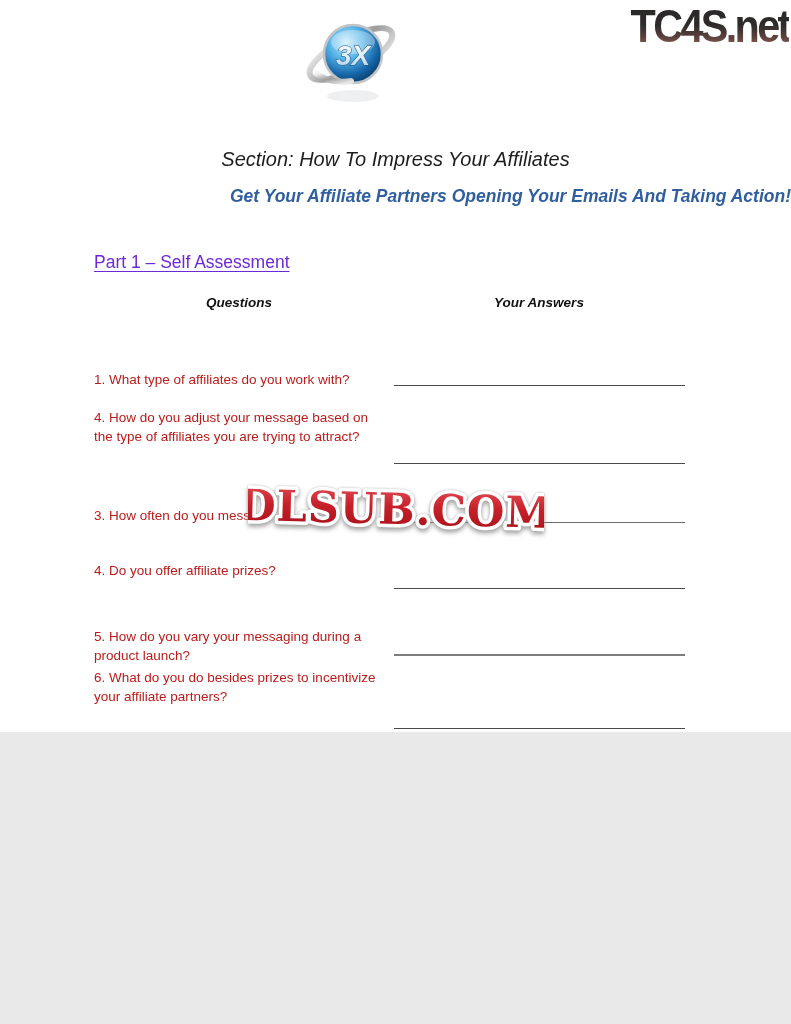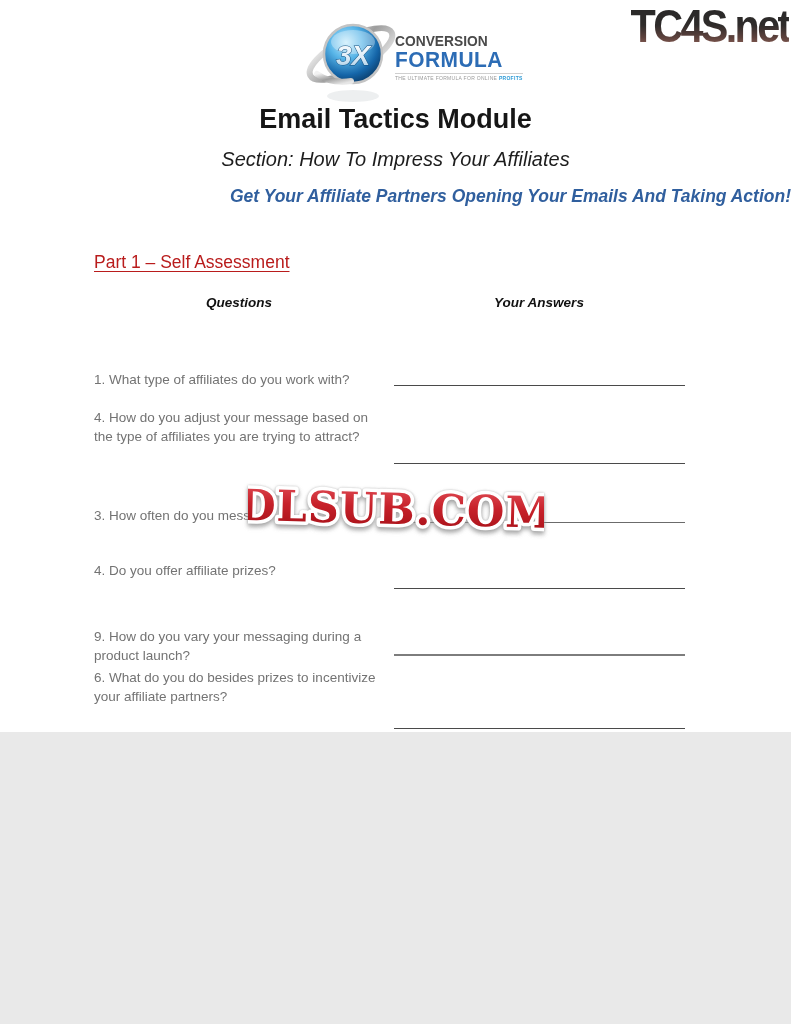--- a/index.html
+++ b/index.html
@@ -54,31 +54,31 @@
   .doc-section {
     position: absolute; left: 0; top: 148px; width: 100%;
     text-align: center; font-size: 20px; font-weight: 400; font-style: italic; color: #1d1d1d;
   }
   .doc-tagline {
     position: absolute; left: 0; top: 186px; width: 100%;
     text-align: right; font-size: 17.5px; font-weight: 700; font-style: italic;
   }
   .part-heading {
     position: absolute; left: 94px; top: 252px;
-    font-size: 17.5px; color: #b91c1c;
+    font-size: 17.5px; color: #6d28d9;
     text-decoration: underline; text-underline-offset: 3px;
   }
   .col-header { position: absolute; top: 295px; font-size: 13.5px; font-weight: 700; font-style: italic; text-align: center; color: #111; }
   .col-header.q { left: 94px;  width: 290px; }
   .col-header.a { left: 394px; width: 290px; }
 
   
   .question {
     position: absolute; left: 94px; width: 296px;
-    font-size: 13.5px; line-height: 19px; color: #737373;
+    font-size: 13.5px; line-height: 19px; color: #b91c1c;
   }
   .q1 { top: 370px; } .q2 { top: 408px; } .q3 { top: 506px; }
   .q4 { top: 561px; } .q5 { top: 627px; } .q6 { top: 668px; }
 
   .answer-line { position: absolute; left: 394px; width: 291px; height: 0; border-bottom: 1px solid #4a4a4a; }
   .l1 { top: 385px; } .l2 { top: 463px; } .l3 { top: 522px; border-bottom-color: #6b6b6b; }
   .l4 { top: 588px; } .l5 { top: 654px; border-bottom-width: 2px; border-bottom-color: #7d7d7d; }
   .l6 { top: 728px; }
 
   
@@ -130,43 +130,37 @@
       <ellipse cx="48" cy="46" rx="46" ry="16" fill="none" stroke="url(#ringGrad)" stroke-width="6" transform="rotate(-28 48 46)"></ellipse>
 
       <circle cx="50" cy="46" r="29" fill="url(#sphereGrad)" stroke="#c4c4c4" stroke-width="2.5"></circle>
       <ellipse cx="50" cy="34" rx="22" ry="12" fill="#ffffff" opacity="0.32"></ellipse>
       <text x="50" y="57" text-anchor="middle" font-size="28" font-weight="900" font-style="italic" font-family="Liberation Sans, sans-serif" fill="url(#xGrad)" stroke="#14507f" stroke-width="1" paint-order="stroke">3X</text>
 
       <path d="M 14 66 Q 28 76 48 73" fill="none" stroke="url(#ringGrad)" stroke-width="6" stroke-linecap="round"></path>
 
       <ellipse cx="50" cy="88" rx="26" ry="6" fill="#9aa4ab" opacity="0.18"></ellipse>
     </svg>
-    <div class="logo-textcol">
-      <div class="logo-line1">CONVERSION</div>
-      <div class="logo-line2">FORMULA</div>
-      <div class="logo-tagline"><span>THE ULTIMATE FORMULA FOR ONLINE </span><span class="hl">PROFITS</span></div>
-    </div>
   </div>
 
   <div class="tc4s">TC4S.net</div>
 
-  <div class="doc-title">Email Tactics Module</div>
   <div class="doc-section">Section: How To Impress Your Affiliates</div>
   <div class="doc-tagline" style="color:#305f9e;">Get Your Affiliate Partners Opening Your Emails And Taking Action!</div>
 
   <div class="part-heading">Part 1 – Self Assessment</div>
 
   <div class="col-header q">Questions</div>
   <div class="col-header a">Your Answers</div>
 
   <div class="question q1">1. What type of affiliates do you work with?</div>
   <div class="question q2">4. How do you adjust your message based on the type of affiliates you are trying to attract?</div>
   <div class="question q3">3. How often do you mess</div>
   <div class="question q4">4. Do you offer affiliate prizes?</div>
-  <div class="question q5">9. How do you vary your messaging during a product launch?</div>
+  <div class="question q5">5. How do you vary your messaging during a product launch?</div>
   <div class="question q6">6. What do you do besides prizes to incentivize your affiliate partners?</div>
 
   <div class="answer-line l1"></div>
   <div class="answer-line l2"></div>
   <div class="answer-line l3"></div>
   <div class="answer-line l4"></div>
   <div class="answer-line l5"></div>
   <div class="answer-line l6"></div>
 
   <svg class="dlsub-svg" width="296" height="64" viewBox="0 0 296 64">

